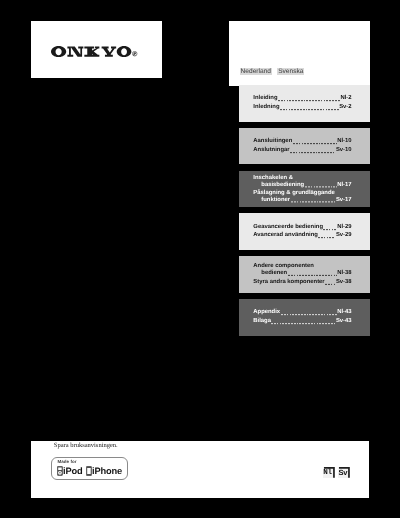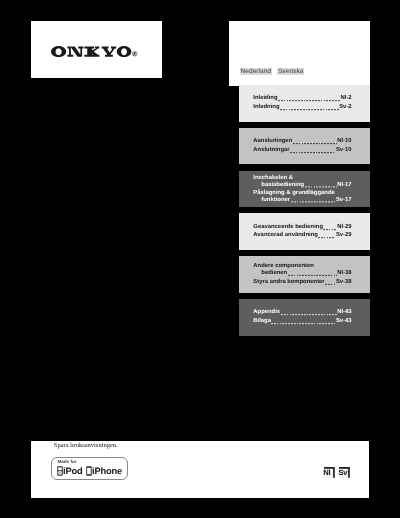--- a/index.html
+++ b/index.html
@@ -51,21 +51,21 @@
            border:1px solid #8a8a8a;border-radius:6px;box-sizing:border-box;background:#fff;}
   .mf-label{position:absolute;left:5.4px;top:2.2px;font-size:4.5px;font-weight:bold;
             line-height:4.6px;color:#3c3c3c;letter-spacing:0.05px;}
   .mf-row{position:absolute;left:5.1px;top:8.2px;display:flex;align-items:flex-end;}
   .mf-ipod-icon,.mf-iphone-icon{display:block;}
   .mf-word{font-size:9.3px;font-weight:bold;line-height:9.3px;color:#141414;letter-spacing:-0.15px;}
   .mf-gap{width:3.6px;}
 
   .langicons{position:absolute;left:292.8px;top:25.8px;display:flex;}
   .langicon{position:relative;width:10.8px;height:10.8px;margin-left:4.5px;}
-  .langicon:first-child{margin-left:0;}
+  .langicon:first-child{margin-left:0;font-family:Liberation Mono, monospace;}
   .langicon .bg{position:absolute;left:-0.8px;top:0;width:11.6px;height:11.4px;background:#f2f2f2;}
   .langicon svg{position:absolute;left:0;top:0;}
   .langicon .lbl{position:absolute;left:-0.6px;top:2.6px;width:11px;text-align:left;
                  font-size:7.6px;font-weight:bold;line-height:8px;color:#141414;letter-spacing:-0.2px;}
 </style>
 </head>
 <body>
 
 <div class="page">
 

